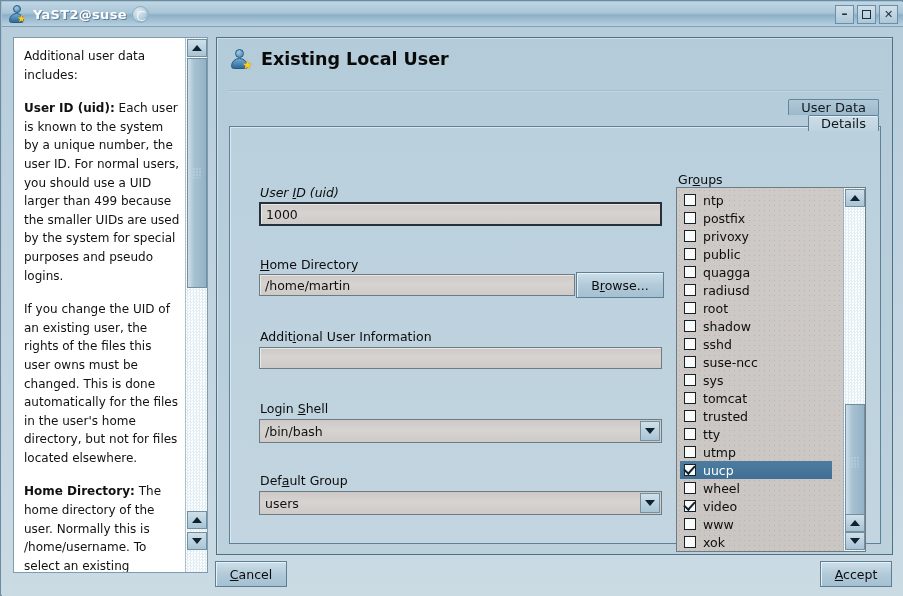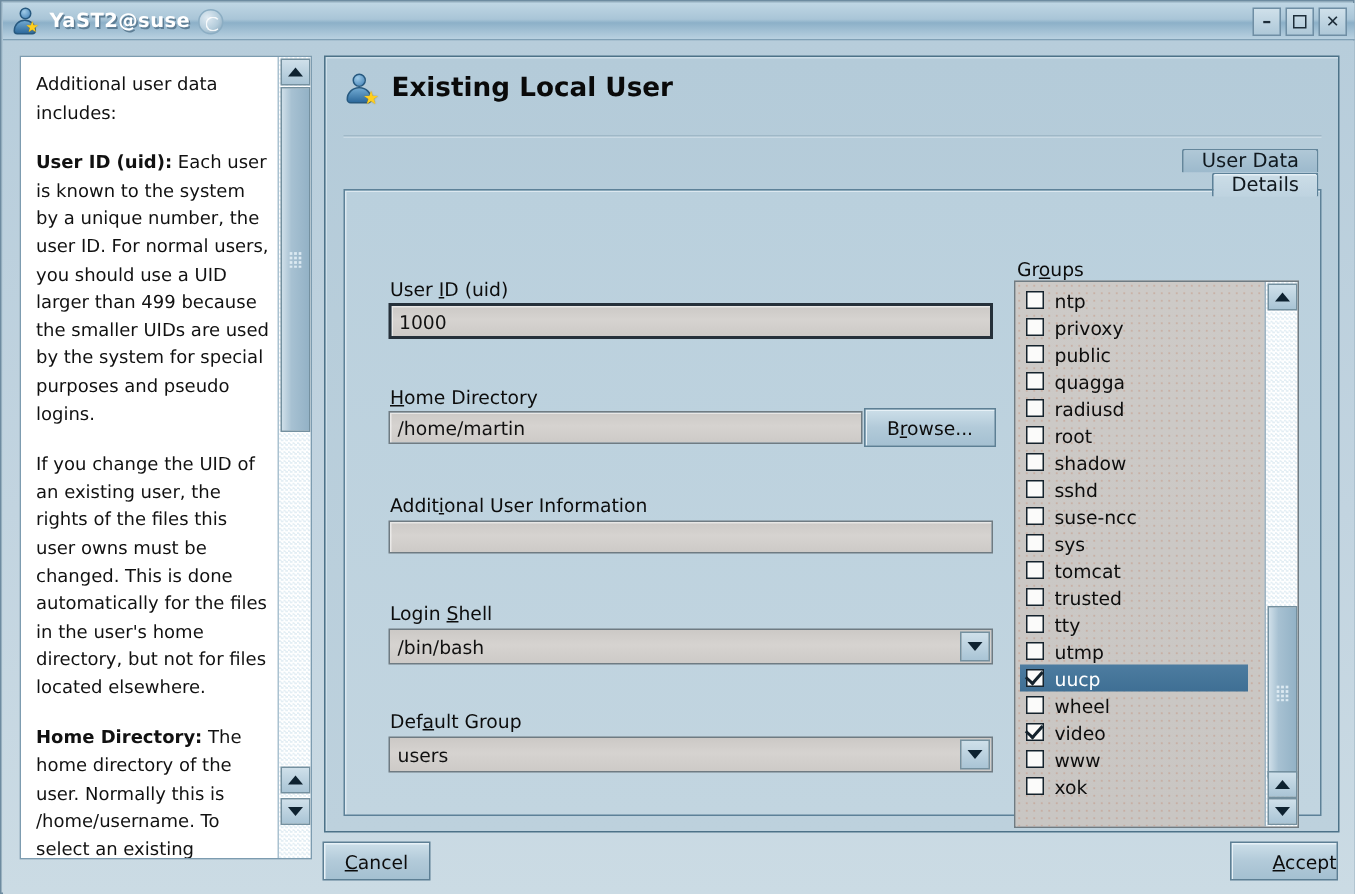--- a/index.html
+++ b/index.html
@@ -403,21 +403,21 @@
         <div class="tab active">
           <span>Details</span>
         </div>
         <div class="tab">
           <span>Password Settings</span>
         </div>
       </div>
 
       <div id="tabpanel">
 
-        <div class="field-label" style="left:30px;top:58px;"><span>User </span><u>I</u><span>D (uid)</span></div>
+        <div class="field-label" style="left:30px;top:58px;font-style:italic;"><span>User </span><u>I</u><span>D (uid)</span></div>
         <div class="txtbox focused" style="left:29px;top:75px;width:403px;">
           <span>1000</span>
         </div>
 
         <div class="field-label" style="left:30px;top:130px;"><u>H</u><span>ome Directory</span></div>
         <div class="txtbox" style="left:29px;top:147px;width:316px;">
           <span>/home/martin</span>
         </div>
         <div class="btn" style="left:346px;top:145px;width:88px;height:26px;">
           <span><span>B</span><u>r</u><span>owse...</span></span>
@@ -447,20 +447,24 @@
 
       <div id="groups-label" style="left:461px;top:134px;"><span>Gr</span><u>o</u><span>ups</span></div>
       <div id="groups-box" style="left:459px;top:149px;">
         <div id="groups-inner">
             <div class="grp-row">
               <span class="cbx"></span>
               <span>ntp</span>
             </div>
             <div class="grp-row">
               <span class="cbx"></span>
+              <span>postfix</span>
+            </div>
+            <div class="grp-row">
+              <span class="cbx"></span>
               <span>privoxy</span>
             </div>
             <div class="grp-row">
               <span class="cbx"></span>
               <span>public</span>
             </div>
             <div class="grp-row">
               <span class="cbx"></span>
               <span>quagga</span>
             </div>
@@ -540,19 +544,19 @@
             </div>
         </div>
       </div>
 
     </div>
 
     <div id="bottombar">
       <div class="btn" style="left:213px;top:7px;width:72px;height:26px;">
         <span><u>C</u><span>ancel</span></span>
       </div>
-      <div class="btn" style="left:818px;top:7px;width:72px;height:26px;justify-content:flex-end;">
+      <div class="btn" style="left:818px;top:7px;width:72px;height:26px;">
         <span><u>A</u><span>ccept</span></span>
       </div>
     </div>
 
   </div>
 </div>
 
 </body></html>

